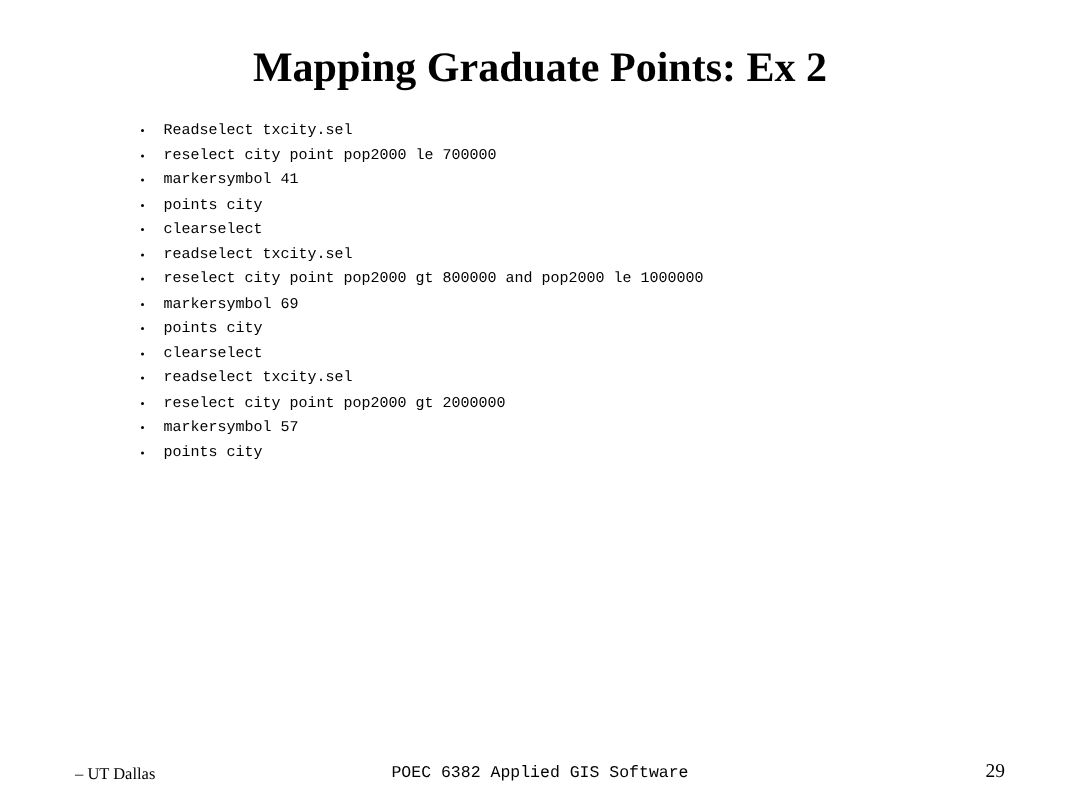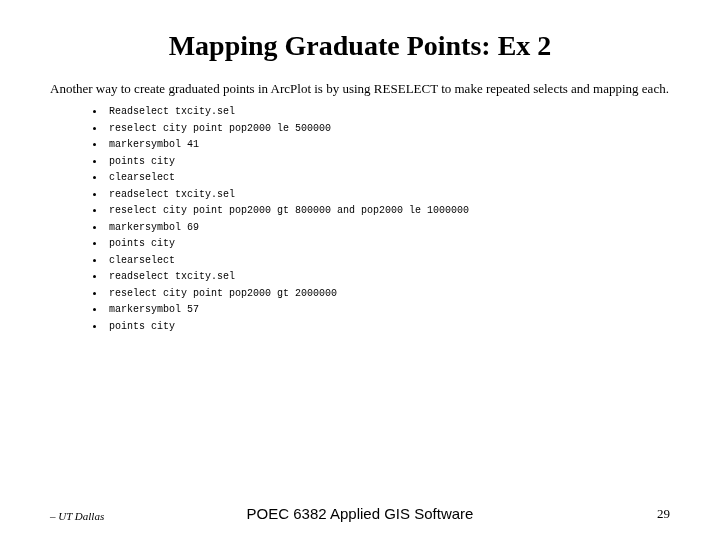--- a/index.html
+++ b/index.html
@@ -54,49 +54,47 @@
       right: 0;
       display: flex;
       justify-content: space-between;
       align-items: flex-end;
       padding: 0 50px;
     }
 
     .footer-left {
       font-size: 11px;
       font-family: Georgia, 'Times New Roman', serif;
-      font-style: italic;
     }
 
     .footer-center {
-      font-size: 15px;
-      font-family: Liberation Sans, sans-serif;
+      font-size: 11px;
+      font-family: Liberation Mono, monospace;
       position: absolute;
       left: 50%;
       transform: translateX(-50%);
     }
 
     .footer-right {
       font-size: 13px;
       font-family: Georgia, 'Times New Roman', serif;
       margin-top: 46px;
     }
   </style>
 </head>
 <body>
 
 <div class="slide">
 
   <div class="title">Mapping Graduate Points: Ex 2</div>
 
-  <p class="intro-text">Another way to create graduated points in ArcPlot is by  using RESELECT to make repeated selects and mapping each.</p>
 
   <ul class="bullet-list">
   <li>Readselect txcity.sel</li>
-      <li>reselect city   point  pop2000 le 500000</li>
+      <li>reselect city   point  pop2000 le 700000</li>
       <li>markersymbol 41</li>
       <li>points city</li>
       <li>clearselect</li>
       <li>readselect txcity.sel</li>
       <li>reselect city   point  pop2000 gt 800000 and pop2000 le 1000000</li>
       <li>markersymbol 69</li>
       <li>points city</li>
       <li>clearselect</li>
       <li>readselect txcity.sel</li>
       <li>reselect city  point    pop2000 gt 2000000</li>

